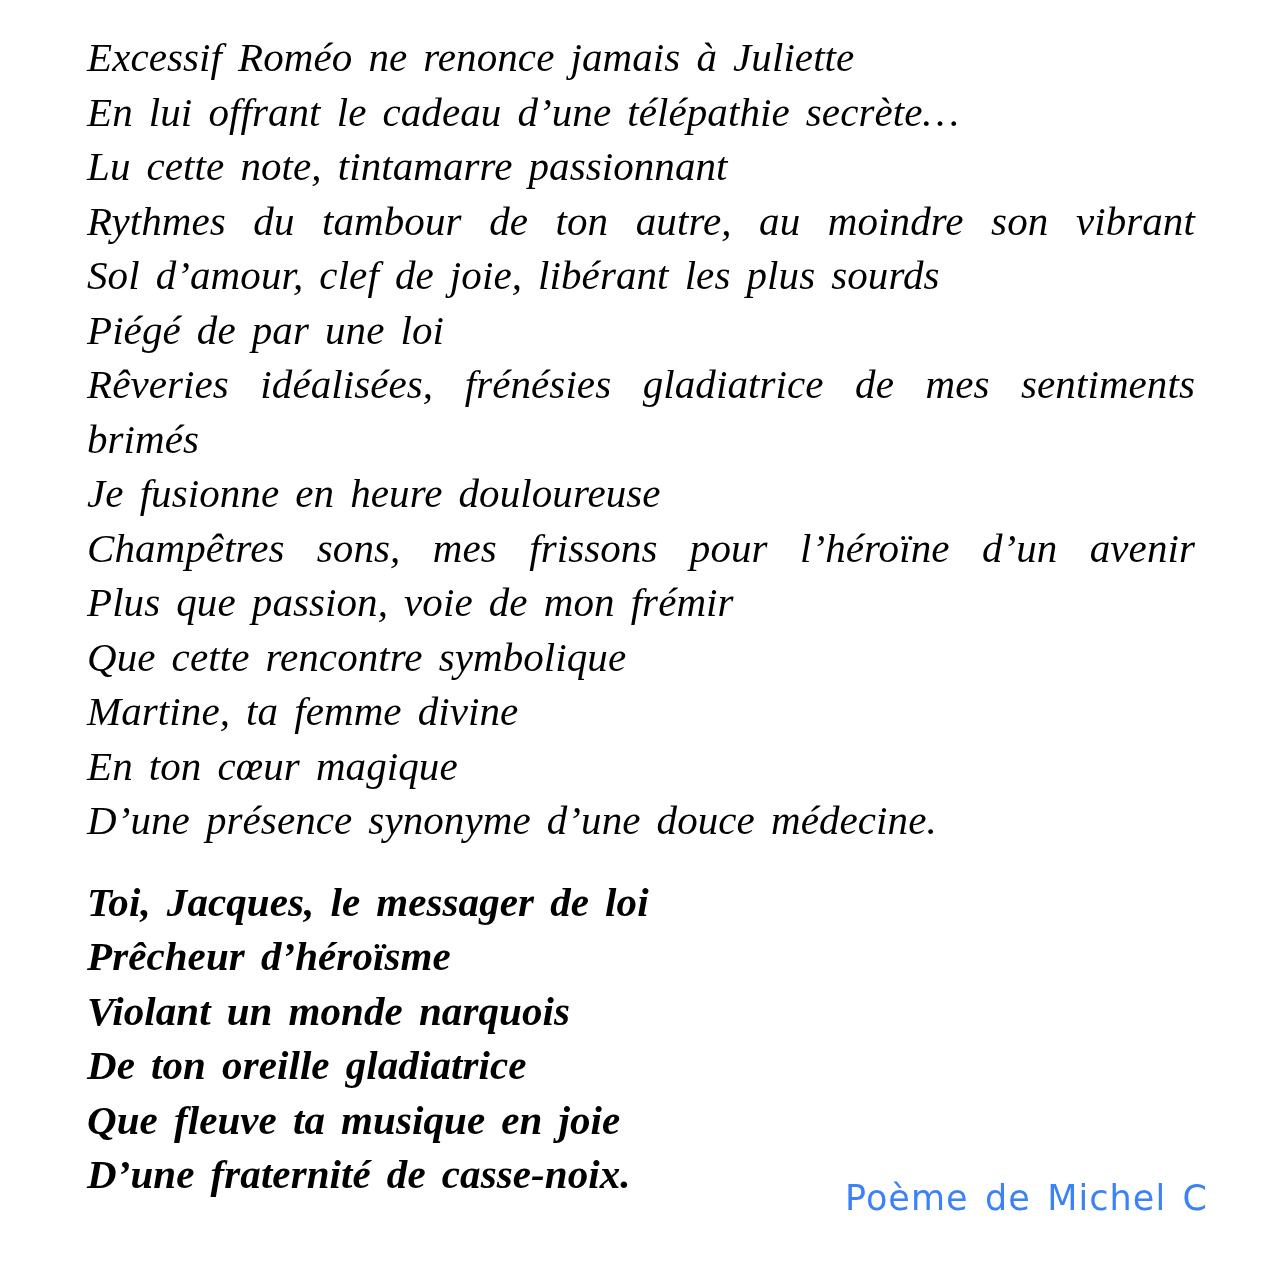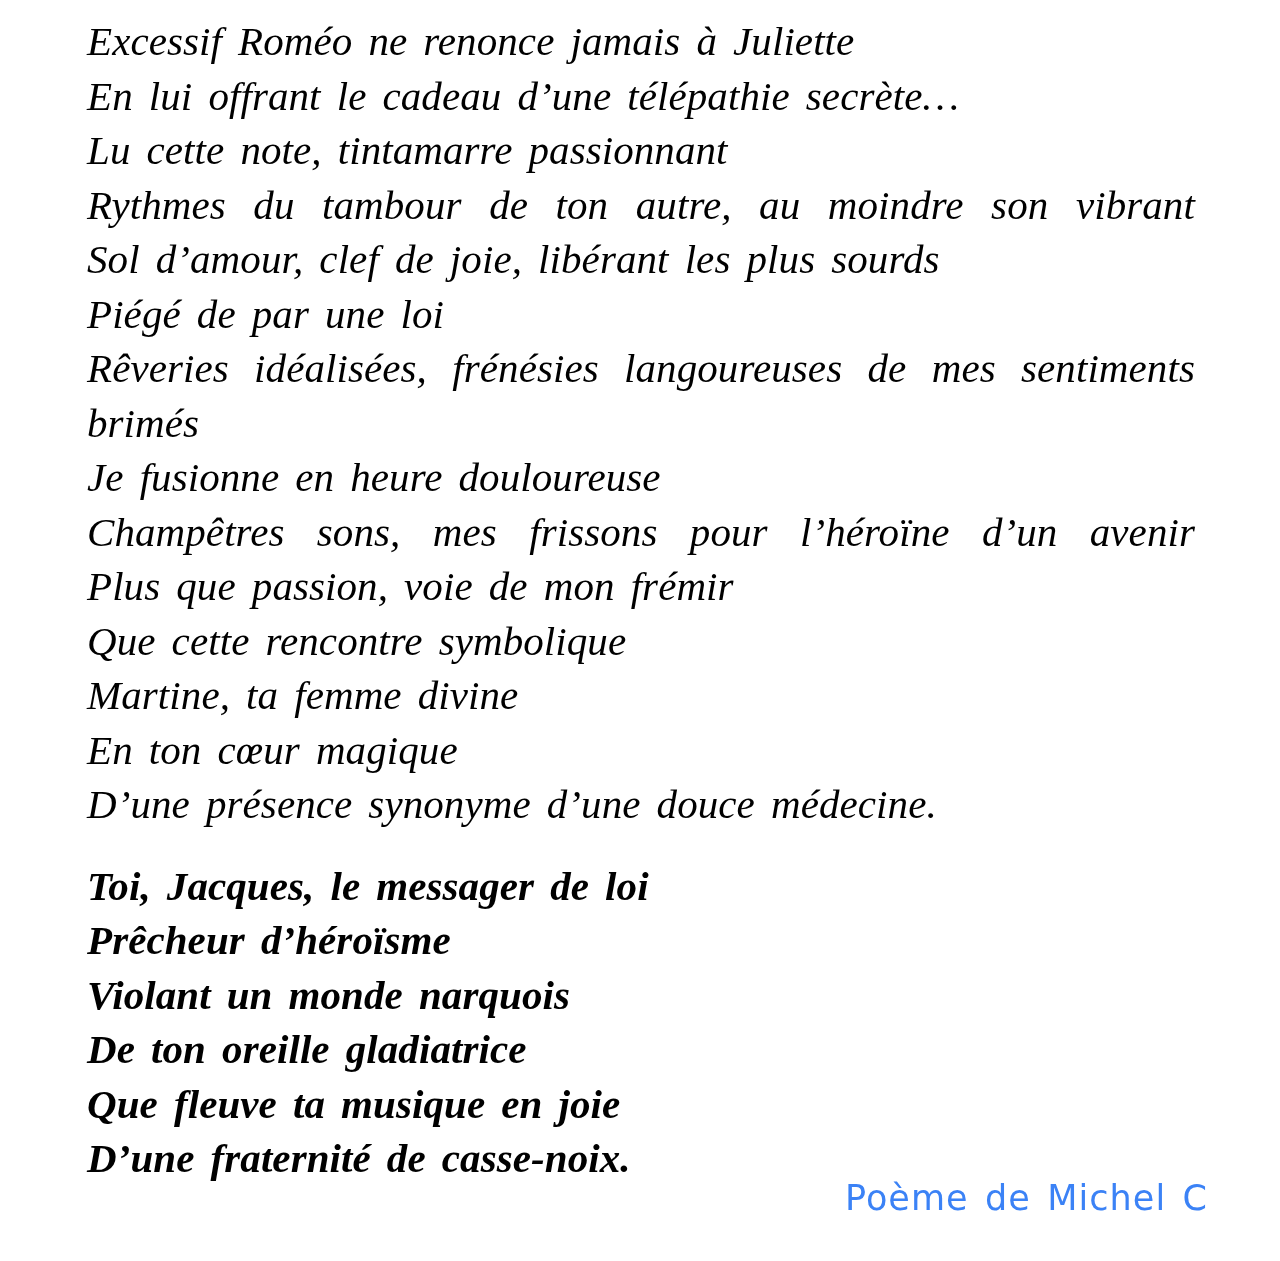--- a/index.html
+++ b/index.html
@@ -11,21 +11,21 @@
     width: 1280px;
     height: 1261px;
     position: relative;
     overflow: hidden;
     font-family: "Liberation Serif", "DejaVu Serif", serif;
   }
   .poem-page {
     box-sizing: border-box;
     width: 1280px;
     height: 1246px;
-    padding: 14px 85px 0 87px;
+    padding: 30px 85px 0 87px;
     color: #000000;
   }
   .stanza {
     margin: 0;
     padding: 0;
   }
   .stanza-2 {
     margin-top: 27px;
     font-weight: bold;
   }
@@ -78,21 +78,21 @@
         <span>moindre</span>
         <span>son</span>
         <span>vibrant</span>
       </div>
     <div class="line">Sol d’amour, clef de joie, libérant les plus sourds</div>
     <div class="line">Piégé de par une loi</div>
     <div class="line" data-justify="true">
         <span>Rêveries</span>
         <span>idéalisées,</span>
         <span>frénésies</span>
-        <span>langoureuses</span>
+        <span>gladiatrice</span>
         <span>de</span>
         <span>mes</span>
         <span>sentiments</span>
       </div>
     <div class="line">brimés</div>
     <div class="line">Je fusionne en heure douloureuse</div>
     <div class="line" data-justify="true">
         <span>Champêtres</span>
         <span>sons,</span>
         <span>mes</span>

